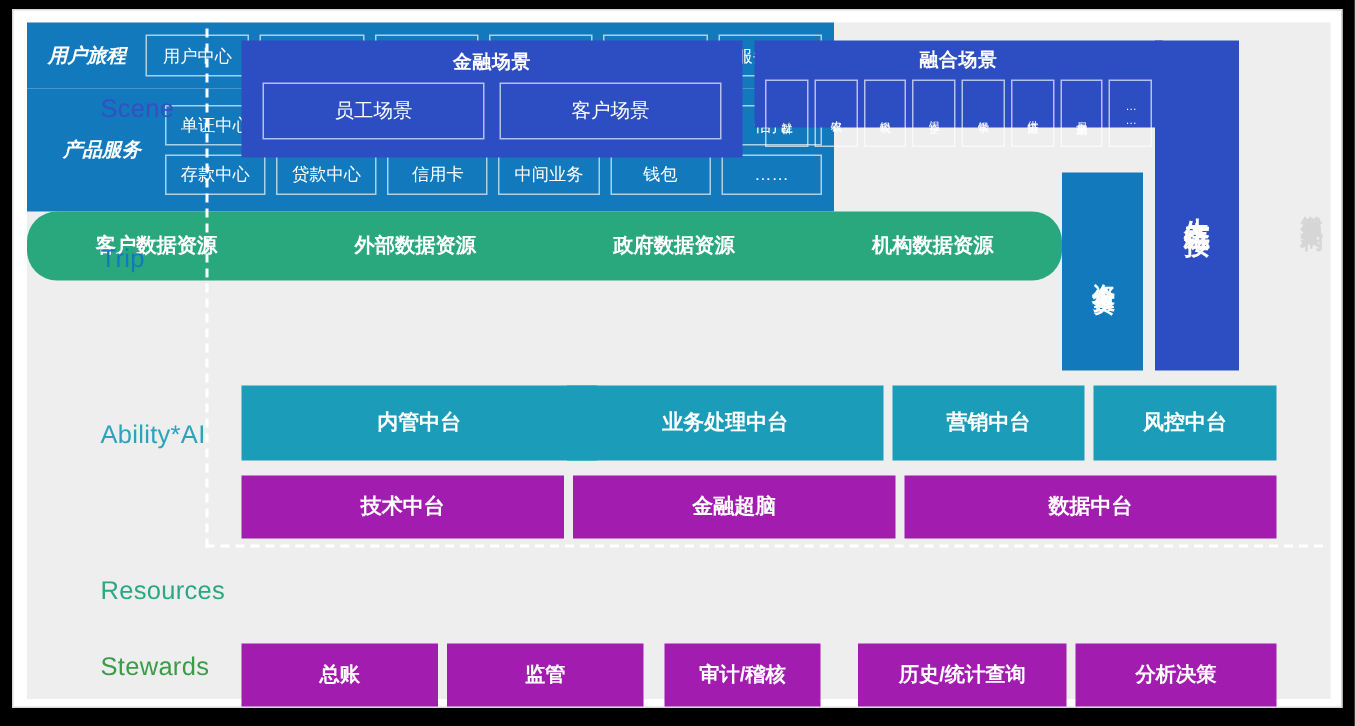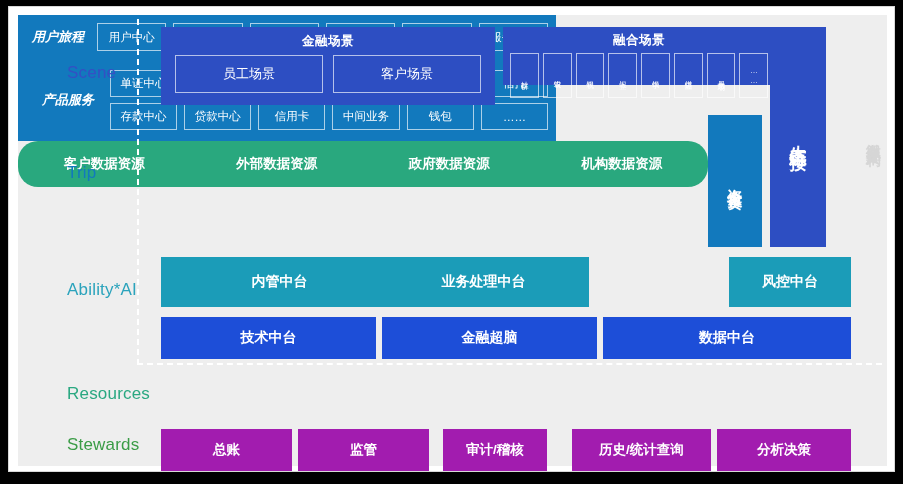--- a/index.html
+++ b/index.html
@@ -160,21 +160,21 @@
     left: 838px; top: 12px; width: 34px; height: 220px;
     display: flex; align-items: center; justify-content: center;
     color: #d6d6d6; font-size: 15px; font-weight: bold;
     writing-mode: vertical-rl; text-orientation: upright;
     letter-spacing: 2px;
   }
 
   
   .ability-a { top: 242px; height: 50px; background: #1b9cb8;
                font-size: 14px; font-weight: bold; }
-  .ability-b { top: 302px; height: 42px; background: #1d4ed8;
+  .ability-b { top: 302px; height: 42px; background: #a21caf;
                font-size: 14px; font-weight: bold; }
 
   
   .res-bar {
     left: 143px; top: 360px; width: 690px; height: 46px;
     background: #29a87e;
     display: flex; align-items: center; border-radius: 20px;
   }
   .res-bar .cell {
     flex: 1; text-align: center;
@@ -249,20 +249,21 @@
         <div class="cell outline">中间业务</div>
         <div class="cell outline">钱包</div>
         <div class="cell outline">……</div>
       </div>
     </div>
 
     <div class="box trip-fund">资金投资</div>
 
     <div class="box ability-a" style="left:143px;width:237px;">内管中台</div>
     <div class="box ability-a" style="left:360px;width:211px;">业务处理中台</div>
+    <div class="box ability-a" style="left:577px;width:128px;">营销中台</div>
     <div class="box ability-a" style="left:711px;width:122px;">风控中台</div>
 
     <div class="box ability-b" style="left:143px;width:215px;">技术中台</div>
     <div class="box ability-b" style="left:364px;width:215px;">金融超脑</div>
     <div class="box ability-b" style="left:585px;width:248px;">数据中台</div>
 
     <div class="res-bar">
       <div class="cell">客户数据资源</div>
       <div class="cell">外部数据资源</div>
       <div class="cell">政府数据资源</div>

